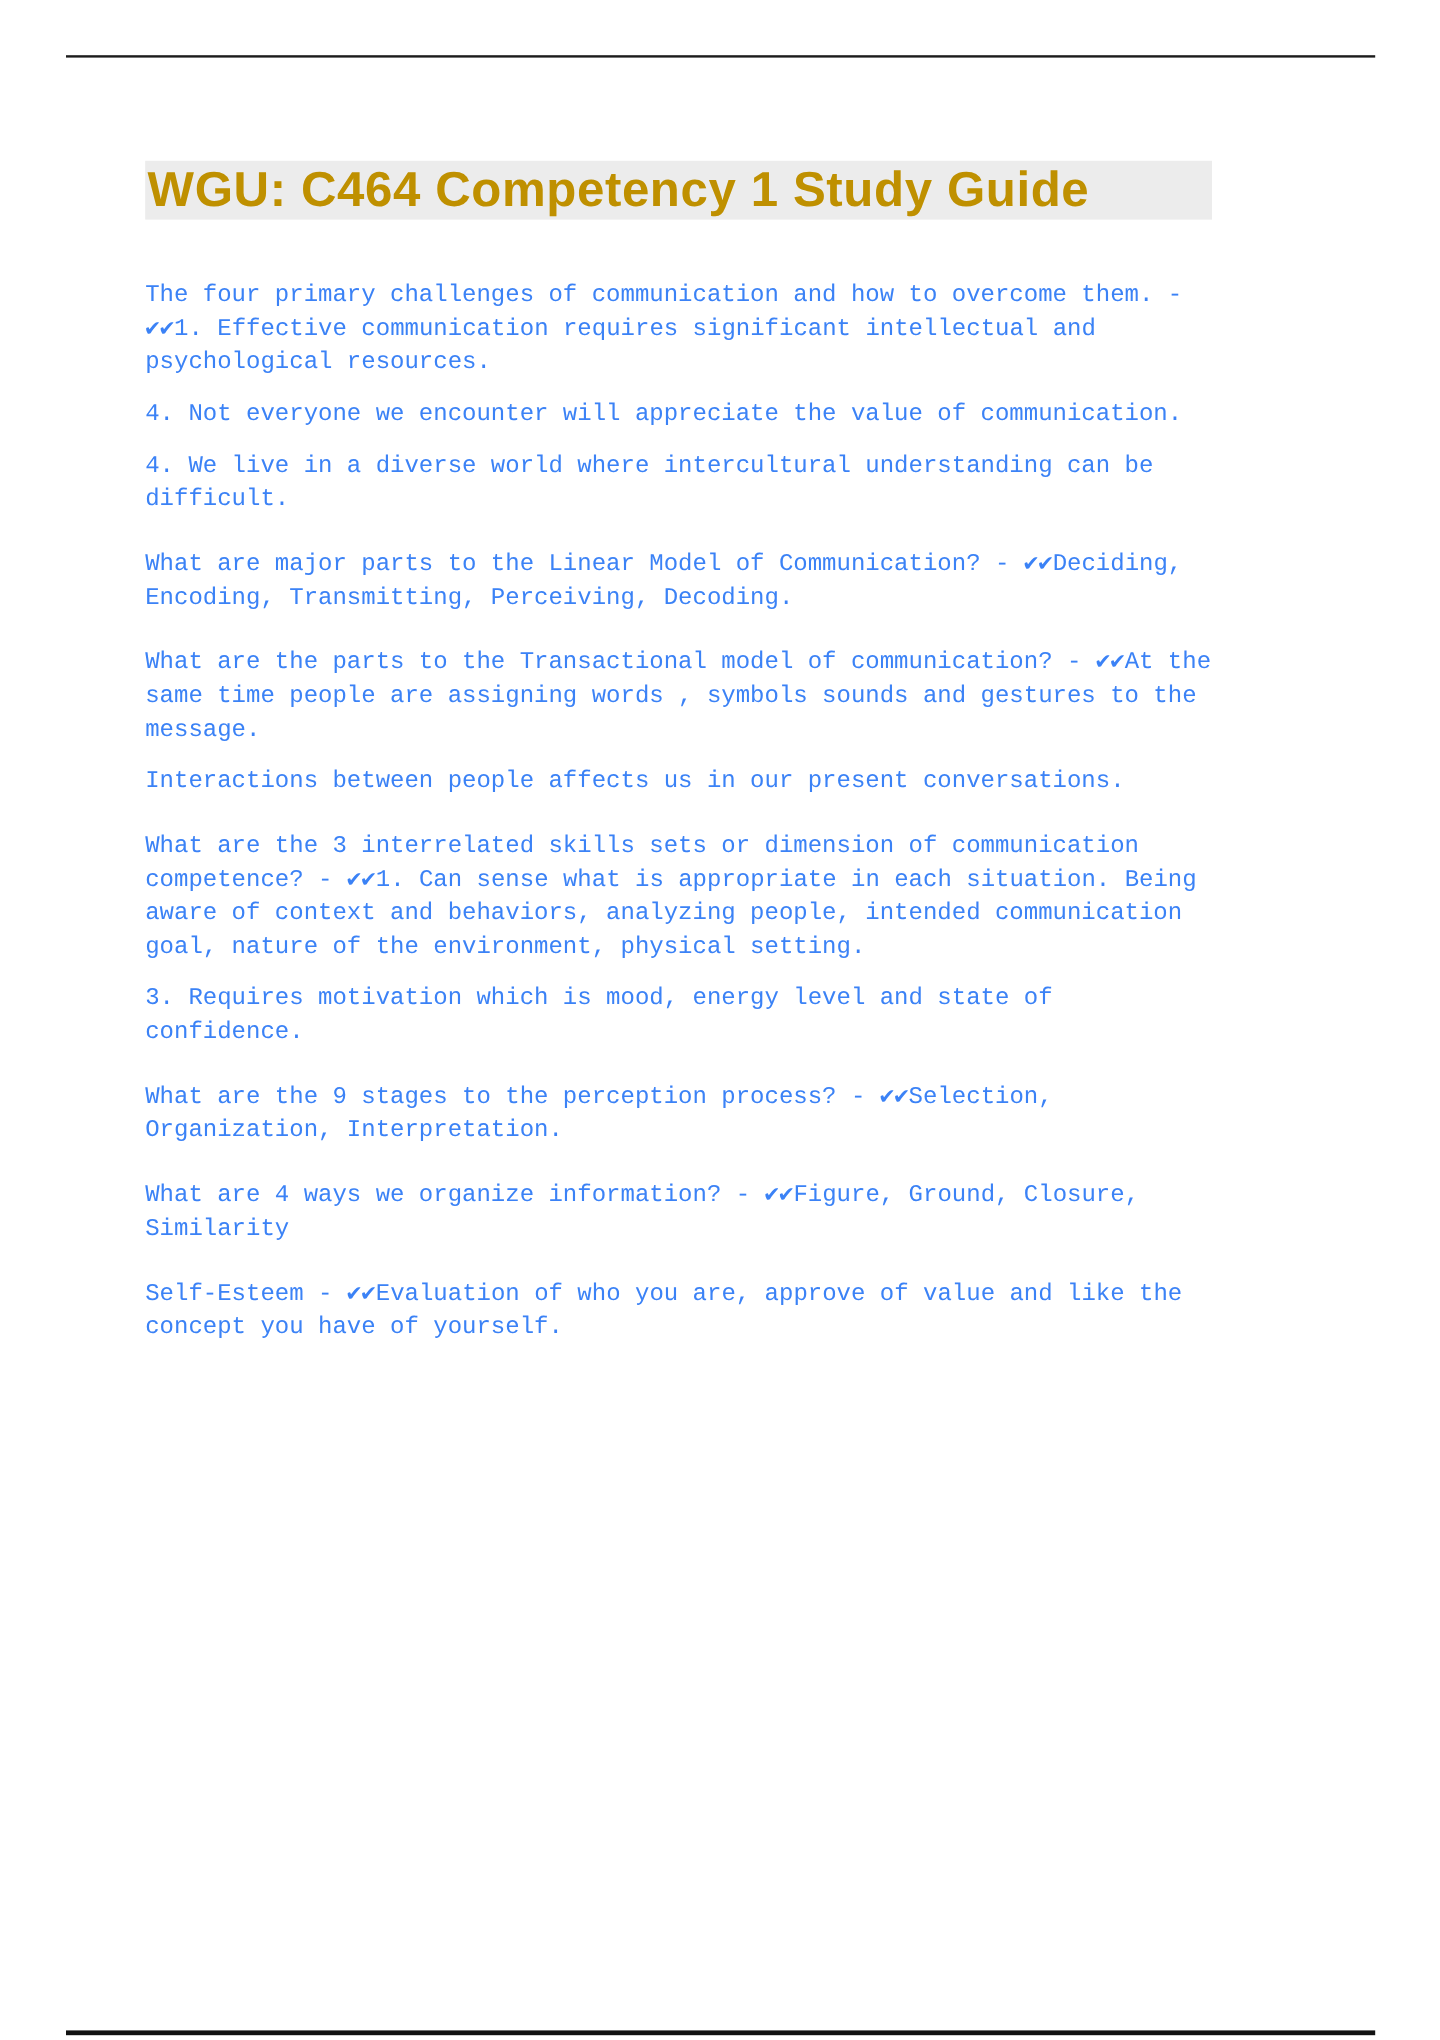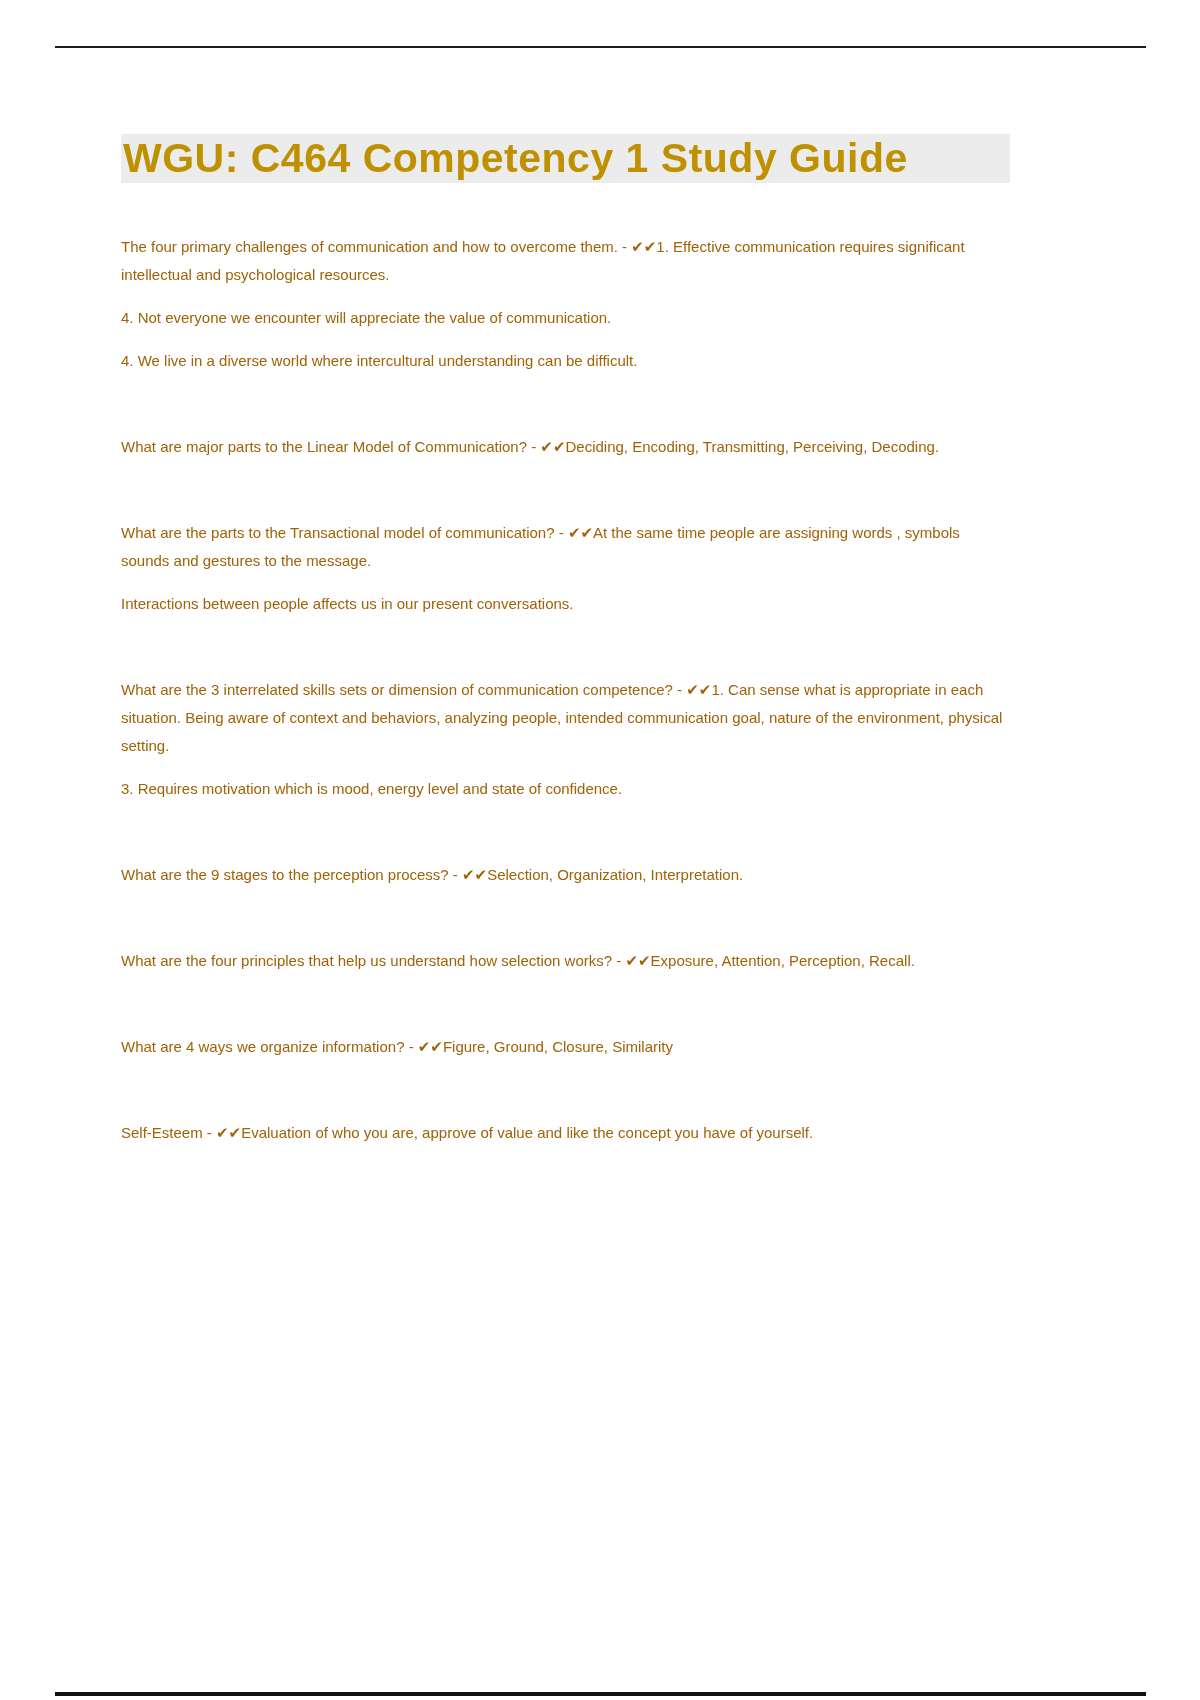--- a/index.html
+++ b/index.html
@@ -41,27 +41,28 @@
     background: #ececec;
     color: #bf9000;
     font-size: 41px;
     font-weight: 700;
     line-height: 49px;
     letter-spacing: 0.5px;
     margin-bottom: 50px;
     padding-left: 2px;
   }
   p.para {
-    font-size: 15px;
+    font-size: 20px;
     line-height: 28px;
-    color: #a16207;
+    color: #3b82f6;
     margin: 0 0 15px 0;
+    font-family: Liberation Mono, monospace;
   }
   p.para.gap {
-    margin-top: 58px;
+    margin-top: 26px;
   }
 </style>
 </head>
 <body>
 
 <div class="page">
 
   <div class="rule-top"></div>
 
   <div class="content">
@@ -75,21 +76,20 @@
     <p class="para gap">What are major parts to the Linear Model of Communication? - ✔✔Deciding, Encoding, Transmitting, Perceiving, Decoding.</p>
 
     <p class="para gap">What are the parts to the Transactional model of communication? - ✔✔At the same time people are assigning words , symbols sounds and gestures to the message.</p>
     <p class="para">Interactions between people affects us in our present conversations.</p>
 
     <p class="para gap">What are the 3 interrelated skills sets or dimension of communication competence? - ✔✔1. Can sense what is appropriate in each situation. Being aware of context and behaviors, analyzing people, intended communication goal, nature of the environment, physical setting.</p>
     <p class="para">3. Requires motivation which is mood, energy level and state of confidence.</p>
 
     <p class="para gap">What are the 9 stages to the perception process? - ✔✔Selection, Organization, Interpretation.</p>
 
-    <p class="para gap">What are the four principles that help us understand how selection works? - ✔✔Exposure, Attention, Perception, Recall.</p>
 
     <p class="para gap">What are 4 ways we organize information? - ✔✔Figure, Ground, Closure, Similarity</p>
 
     <p class="para gap">Self-Esteem - ✔✔Evaluation of who you are, approve of value and like the concept you have of yourself.</p>
 
   </div>
 
   <div class="rule-bottom"></div>
 
 </div>

